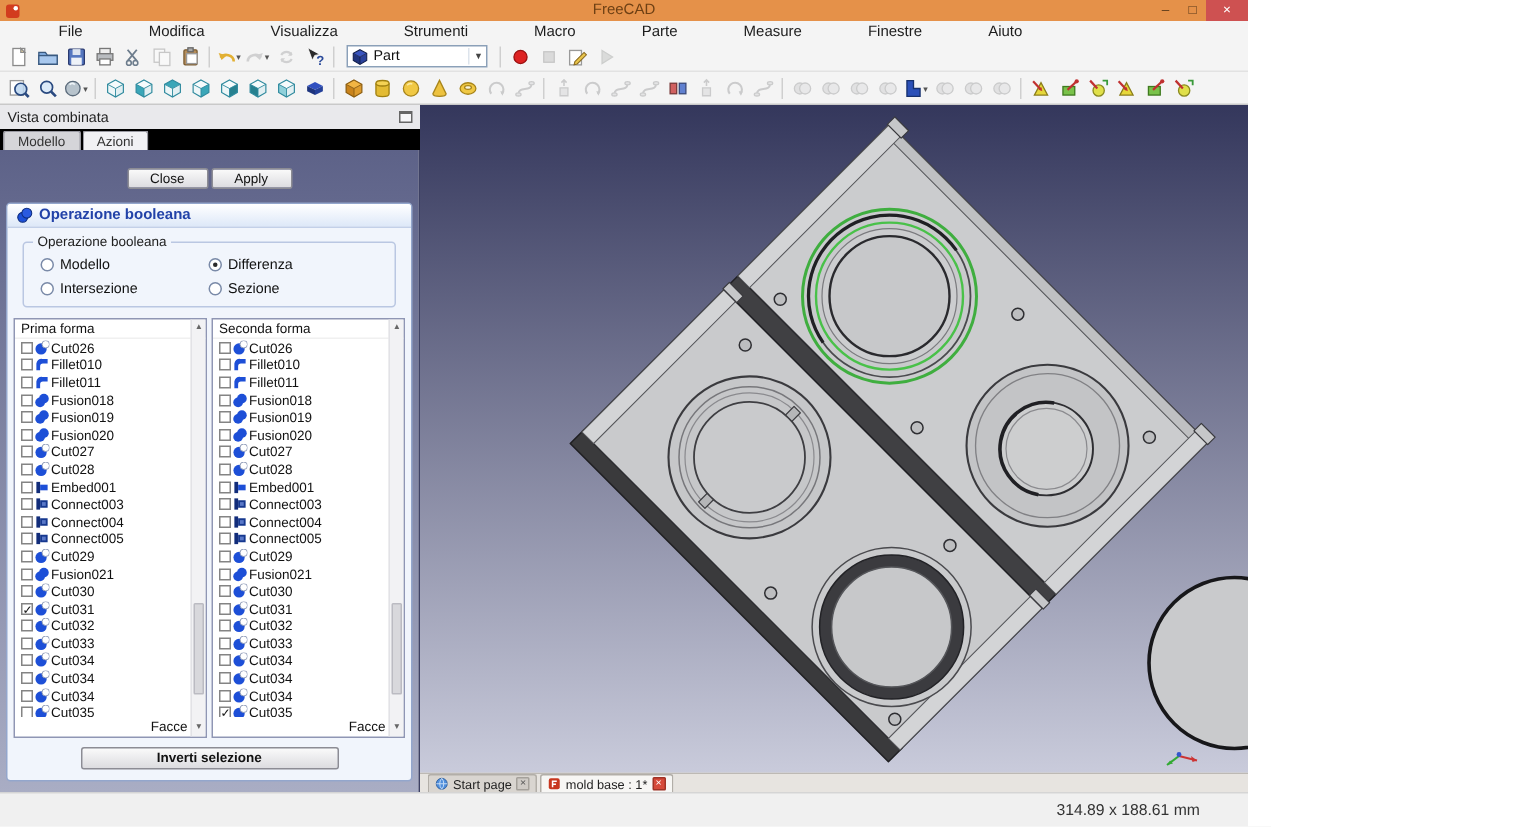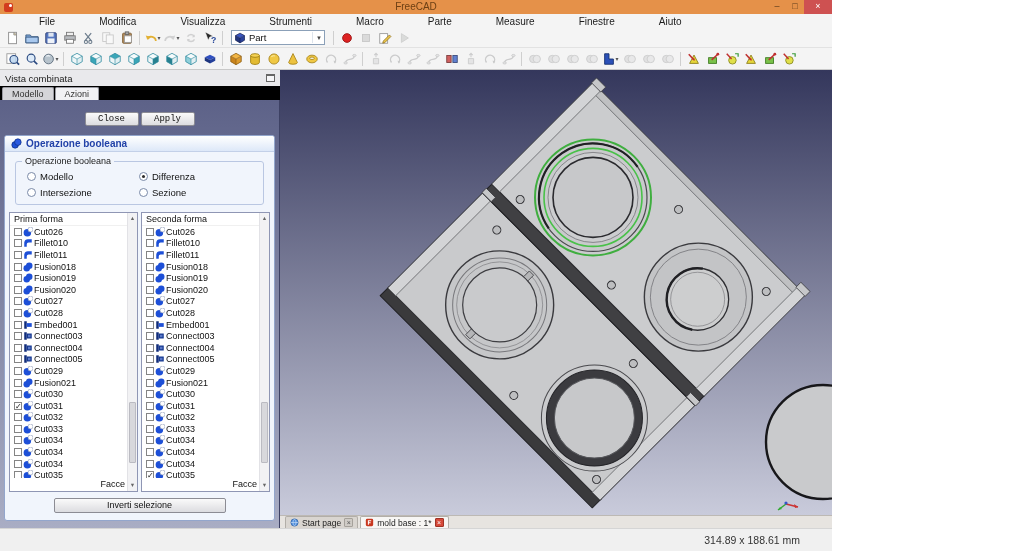--- a/index.html
+++ b/index.html
@@ -35,21 +35,21 @@
 
   
   .main{display:flex;height:458px;flex:none;}
   .dock{width:280px;display:flex;flex-direction:column;flex:none;}
   .dock-header{height:16px;display:flex;align-items:center;font-size:9.5px;color:#222;padding:0 5px;background:#e9e9ec;}
   .float-icon{margin-left:auto;width:9px;height:8px;border:1px solid #666;border-top-width:2px;background:#f6f6f8;}
   .dock-tabs{height:14px;display:flex;align-items:flex-end;background:#000000;padding-left:2px;gap:1px;}
   .dock-tab{font-size:9px;padding:1px 9px;background:#d5d5d9;border:1px solid #9a9aa2;border-bottom:none;border-radius:2px 2px 0 0;color:#333;}
   .dock-tab.active{background:#f1f1f4;}
   .dock-body{flex:1;background:linear-gradient(#5d6288,#a9adc4);position:relative;border-right:1px solid #3d4164;display:flex;flex-direction:column;}
-  .action-btns{display:flex;justify-content:center;gap:2px;margin-top:12px;flex:none;font-family:Liberation Mono, monospace;}
+  .action-btns{display:flex;justify-content:center;gap:2px;margin-top:12px;flex:none;}
   .sys-btn{width:54px;height:14px;font-size:9px;background:linear-gradient(#fafafa,#dcdce0);border:1px solid #8c8c94;border-radius:2px;text-align:center;line-height:12px;color:#111;}
 
   .task-box{margin:9px 4px 0;height:386px;background:#f1f5fc;border:1px solid #93a6cc;border-radius:3px;overflow:hidden;display:flex;flex-direction:column;flex:none;}
   .task-header{height:16px;flex:none;display:flex;align-items:center;gap:4px;padding:0 6px;background:linear-gradient(#ffffff,#dde8f8);border-bottom:1px solid #c3d0e8;font-size:10px;font-weight:bold;color:#2242a8;}
   .task-header .hicon{width:11px;height:11px;display:flex;}
   .group-box{margin:9px 10px 0;border:1px solid #bac7e2;border-radius:3px;position:relative;padding:9px 6px 6px;flex:none;}
   .group-label{position:absolute;top:-6px;left:6px;background:#f1f5fc;padding:0 3px;font-size:9px;color:#222;}
   .radio-grid{display:grid;grid-template-columns:112px 1fr;row-gap:5px;padding-left:5px;}
   .radio-opt{display:flex;align-items:center;gap:4px;font-size:9.5px;color:#111;}
   .radio-dot{width:9px;height:9px;border-radius:50%;border:1px solid #7a8aa8;background:#fff;position:relative;flex:none;}
@@ -62,21 +62,21 @@
   .list-row{height:11.6px;display:flex;align-items:center;gap:1px;padding-left:4px;}
   .cbx{width:8px;height:8px;border:1px solid #848484;background:#fff;font-size:8px;line-height:7px;text-align:center;color:#111;flex:none;}
   .li-icon{width:10px;height:10px;flex:none;display:flex;}
   .li-icon svg{display:block;}
   .list-footer{height:13px;line-height:13px;padding:0 12px 0 4px;flex:none;text-align:right;}
   .vscroll{position:absolute;top:0;right:0;bottom:0;width:10px;background:#f2f2f4;border-left:1px solid #e2e2e6;font-size:5.5px;color:#666;text-align:center;}
   .vscroll .up{height:10px;line-height:11px;}
   .vscroll .dn{position:absolute;bottom:0;left:0;right:0;height:10px;line-height:9px;}
   .vthumb{position:absolute;left:1px;right:1px;top:68%;height:22%;background:#d8d8dc;border:1px solid #bbbbc2;border-radius:1px;}
 
-  .invert-btn{width:172px;height:15px;margin:6px auto 7px;font-size:9px;background:linear-gradient(#fafafa,#dcdce0);border:1px solid #8c8c94;border-radius:2px;text-align:center;line-height:13px;color:#111;flex:none;}
+  .invert-btn{width:172px;height:15px;margin:6px auto 7px;font-size:9px;background:linear-gradient(#fafafa,#dcdce0);border:1px solid #8c8c94;border-radius:2px;text-align:center;line-height:13px;color:#111;flex:none;font-weight:bold;}
 
   
   .vp-col{flex:1;display:flex;flex-direction:column;min-width:0;}
   .viewport{height:445px;position:relative;flex:none;}
   .viewport svg{position:absolute;inset:0;}
   .mdi-bar{height:13px;background:#e7e4e0;border-top:1px solid #bdb9b4;display:flex;align-items:center;padding-left:5px;gap:2px;flex:none;}
   .mdi-tab{height:12px;display:flex;align-items:center;gap:3px;font-size:8.5px;padding:0 4px;background:#d9d5d0;border:1px solid #b2aea8;border-bottom:none;border-radius:2px 2px 0 0;color:#222;}
   .mdi-tab.active{background:#f7f6f4;}
   .mdi-ticon{width:9px;height:9px;display:flex;}
   .mdi-close{width:9px;height:9px;font-size:7px;line-height:8px;text-align:center;background:#cfcbc6;border:1px solid #a5a19b;color:#555;border-radius:1px;}

